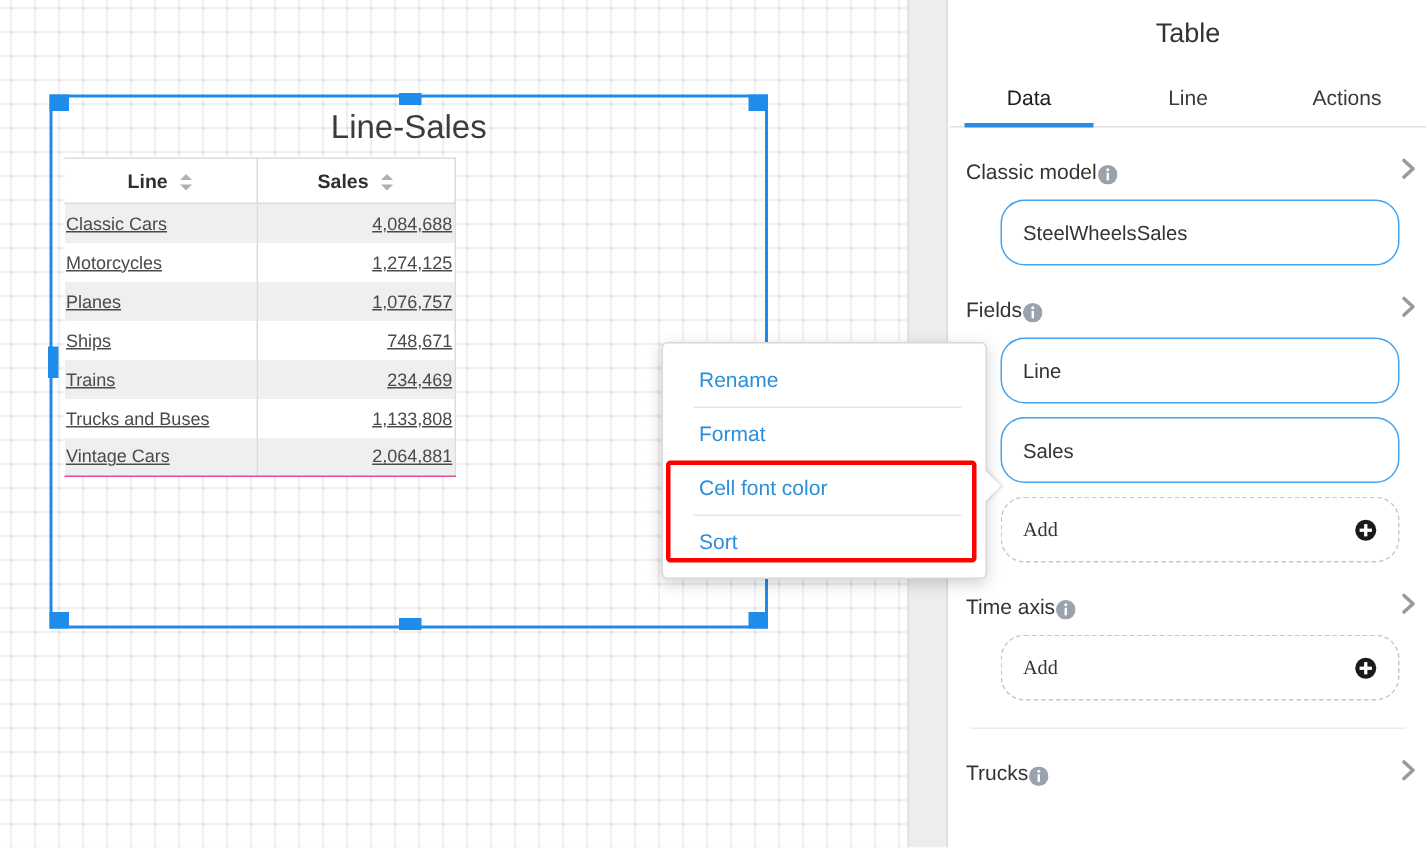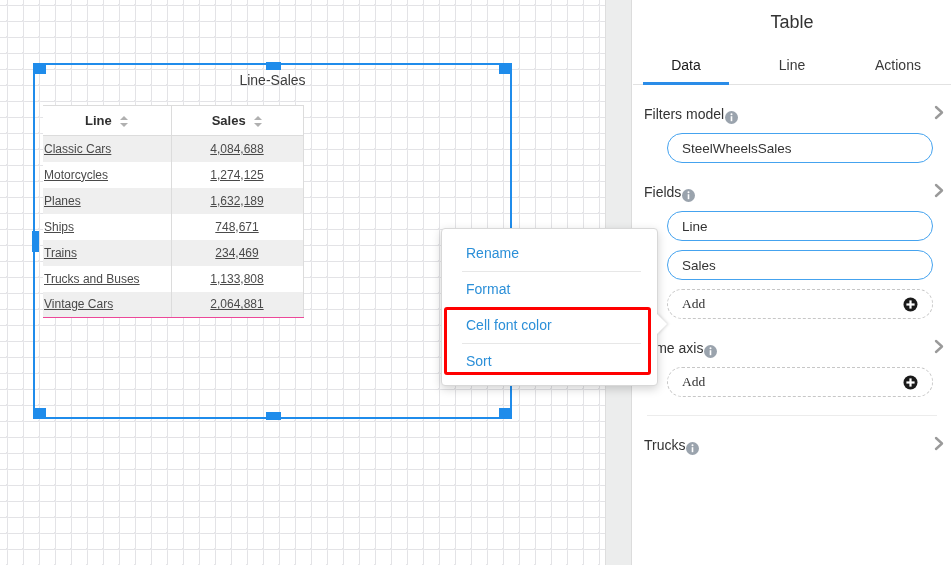--- a/index.html
+++ b/index.html
@@ -72,21 +72,21 @@
   .h-ml { left: -3px; top: 50%; margin-top: -10px; width: 7px; height: 21px; }
   .h-mr { right: -3px; top: 50%; margin-top: -10px; width: 7px; height: 21px; }
   .h-bl { left: -2px; bottom: -2px; width: 13px; height: 11px; }
   .h-bc { left: 50%; margin-left: -7px; bottom: -3px; width: 15px; height: 8px; }
   .h-br { right: -2px; bottom: -2px; width: 13px; height: 11px; }
 
   #widget-title {
     position: absolute;
     left: 0; right: 0; top: 7px;
     text-align: center;
-    font-size: 14px;
+    font-size: 22px;
     color: #3c3c3c;
     font-family: "Liberation Sans", sans-serif;
   }
 
   
   #tbl-wrap {
     position: absolute;
     left: 8px; top: 40px;
     width: 260px;
   }
@@ -117,21 +117,21 @@
     height: 26px;
     border-right: 1px solid #dcdcdc;
     border-bottom: none;
     white-space: nowrap;
     overflow: hidden;
     text-decoration: underline;
   }
   table.viz tr.odd td { background: #efefef; }
   table.viz tr.even td { background: #ffffff; }
   table.viz tr:last-child td { border-bottom: 1px solid #ec4899; }
-  table.viz td.num { text-align: center; }
+  table.viz td.num { text-align: right; }
   table.viz td.txt { text-align: left; }
   table.viz col.c1 { width: 128px; }
   table.viz col.c2 { width: 132px; }
 
   .sort-ico {
     display: inline-block;
     vertical-align: middle;
     margin-left: 5px;
     width: 8px; height: 11px;
     position: relative;
@@ -238,21 +238,21 @@
     margin-left: auto;
     margin-right: 6px;
     color: #9a9a9a;
     font-size: 17px;
     line-height: 1;
     font-weight: bold;
   }
 
   .pill {
     margin: 0 18px 9px 34px;
-    height: 30px;
+    height: 44px;
     border: 1.5px solid #45a3ef;
     border-radius: 16px;
     display: flex;
     align-items: center;
     padding: 0 14px;
     font-size: 13.5px;
     color: #333;
     background: #fff;
     cursor: pointer;
   }
@@ -322,21 +322,21 @@
               <tr class="odd">
                 <td class="txt">Classic Cars</td>
                 <td class="num">4,084,688</td>
               </tr>
               <tr class="even">
                 <td class="txt">Motorcycles</td>
                 <td class="num">1,274,125</td>
               </tr>
               <tr class="odd">
                 <td class="txt">Planes</td>
-                <td class="num">1,632,189</td>
+                <td class="num">1,076,757</td>
               </tr>
               <tr class="even">
                 <td class="txt">Ships</td>
                 <td class="num">748,671</td>
               </tr>
               <tr class="odd">
                 <td class="txt">Trains</td>
                 <td class="num">234,469</td>
               </tr>
               <tr class="even">
@@ -370,21 +370,21 @@
     <div id="panel-title">Table</div>
 
     <div id="tabs">
       <div class="tab active">Data</div>
       <div class="tab">Line</div>
       <div class="tab">Actions</div>
     </div>
 
     <div id="panel-body">
         <div class="sec-head">
-          <span class="sec-label">Filters model</span>
+          <span class="sec-label">Classic model</span>
           <span class="info-ico"><svg width="13" height="13" viewBox="0 0 13 13">
               <circle cx="6.5" cy="6.5" r="6.5" fill="#9aa3ad"></circle>
               <rect x="5.7" y="5.2" width="1.6" height="5" fill="#fff"></rect>
               <circle cx="6.5" cy="3.2" r="1" fill="#fff"></circle>
             </svg></span>
           <span class="chev"><svg width="11" height="15" viewBox="0 0 11 15">
               <polyline points="2,2 8,7.5 2,13" fill="none" stroke="#9a9a9a" stroke-width="2.4" stroke-linecap="round" stroke-linejoin="round"></polyline>
             </svg></span>
         </div>
         <div class="pill">

